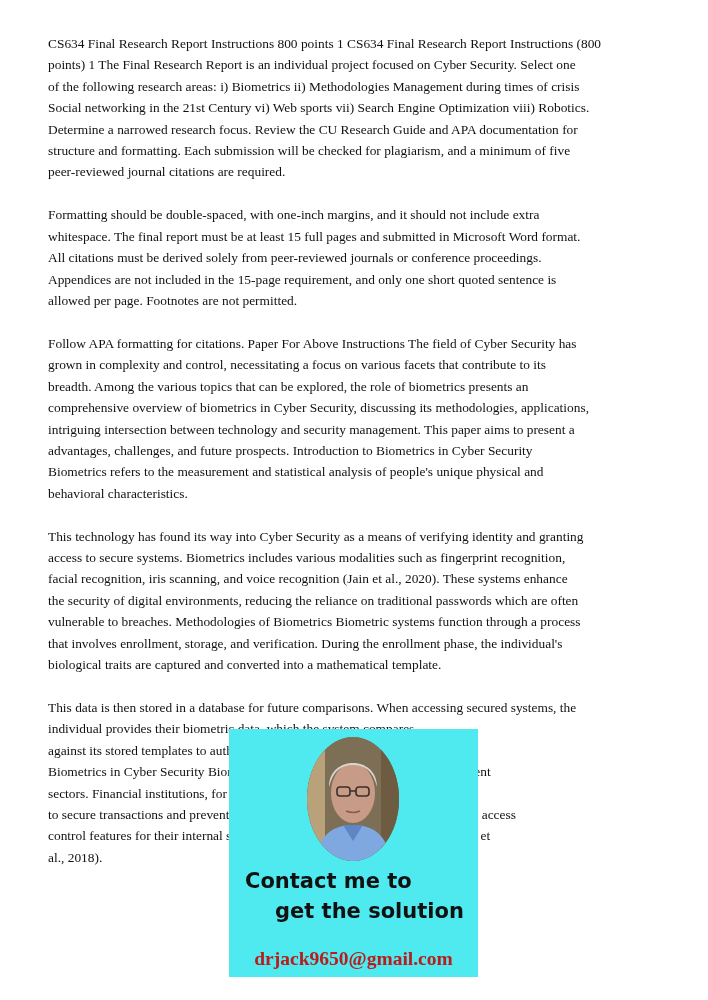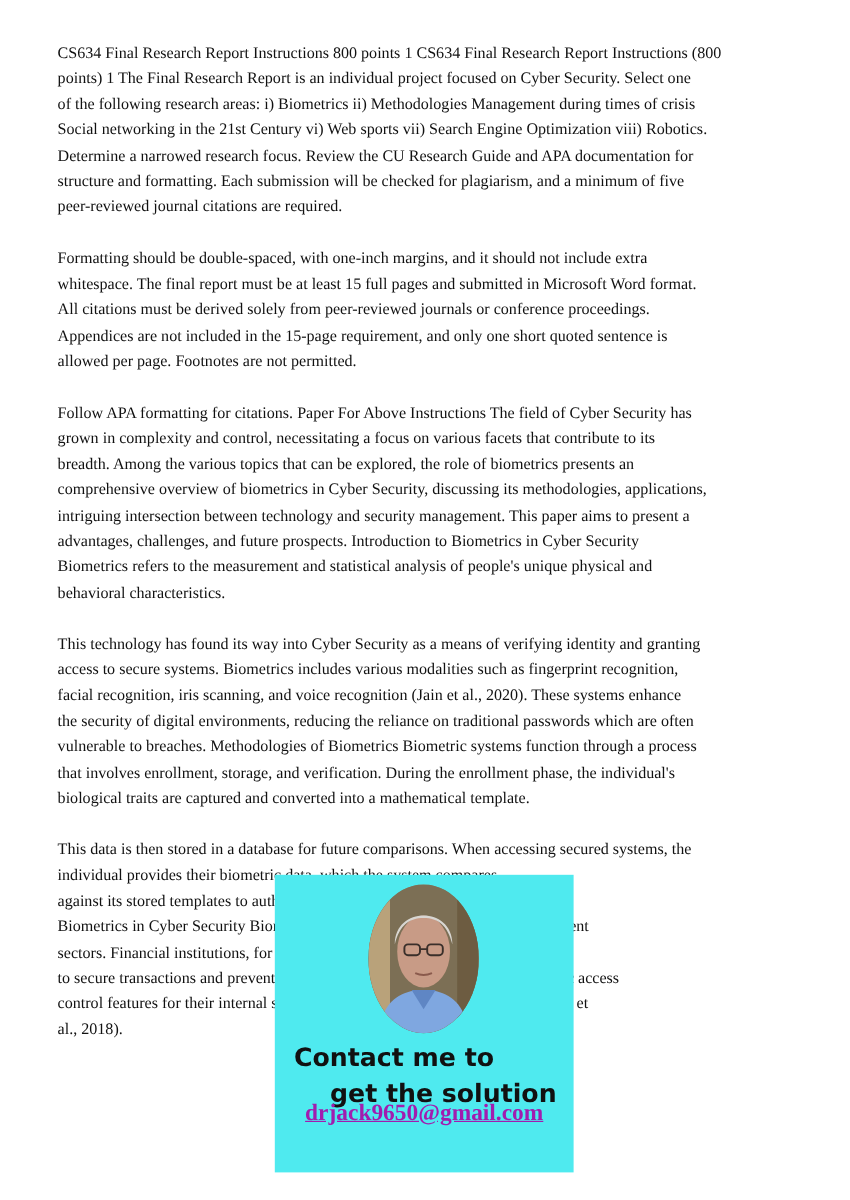--- a/index.html
+++ b/index.html
@@ -17,24 +17,23 @@
     .portrait {
       position: absolute; left: 78px; top: 8px; width: 92px; height: 124px; border-radius: 50%;
       overflow: hidden; background: #8a7b5e;
     }
     .cta {
       position: absolute; left: 16px; width: 249px; text-align: left;
       font-family: "DejaVu Sans", "Liberation Sans", sans-serif; font-weight: bold; color: #111;
       font-size: 21px; line-height: 30px;
     }
     .email {
-      position: absolute; left: 0; top: 188px; width: 249px; text-align: center;
-      font-family: "Liberation Serif", "DejaVu Serif", serif; font-weight: bold; color: #a21caf;
+      position: absolute; left: 0; top: 219px; width: 249px; text-align: center;
+      font-family: "Liberation Serif", "DejaVu Serif", serif; font-weight: bold; color: #b91c1c;
       font-size: 19.5px;
-      text-decoration: underline;
     }
   </style>
 </head>
 <body>
 
 <div class="page">
   <p class="para">
     <span class="line">CS634 Final Research Report Instructions 800 points 1 CS634 Final Research Report Instructions (800</span>
     <span class="line">points) 1 The Final Research Report is an individual project focused on Cyber Security. Select one</span>
     <span class="line">of the following research areas: i) Biometrics ii) Methodologies Management during times of crisis</span>

